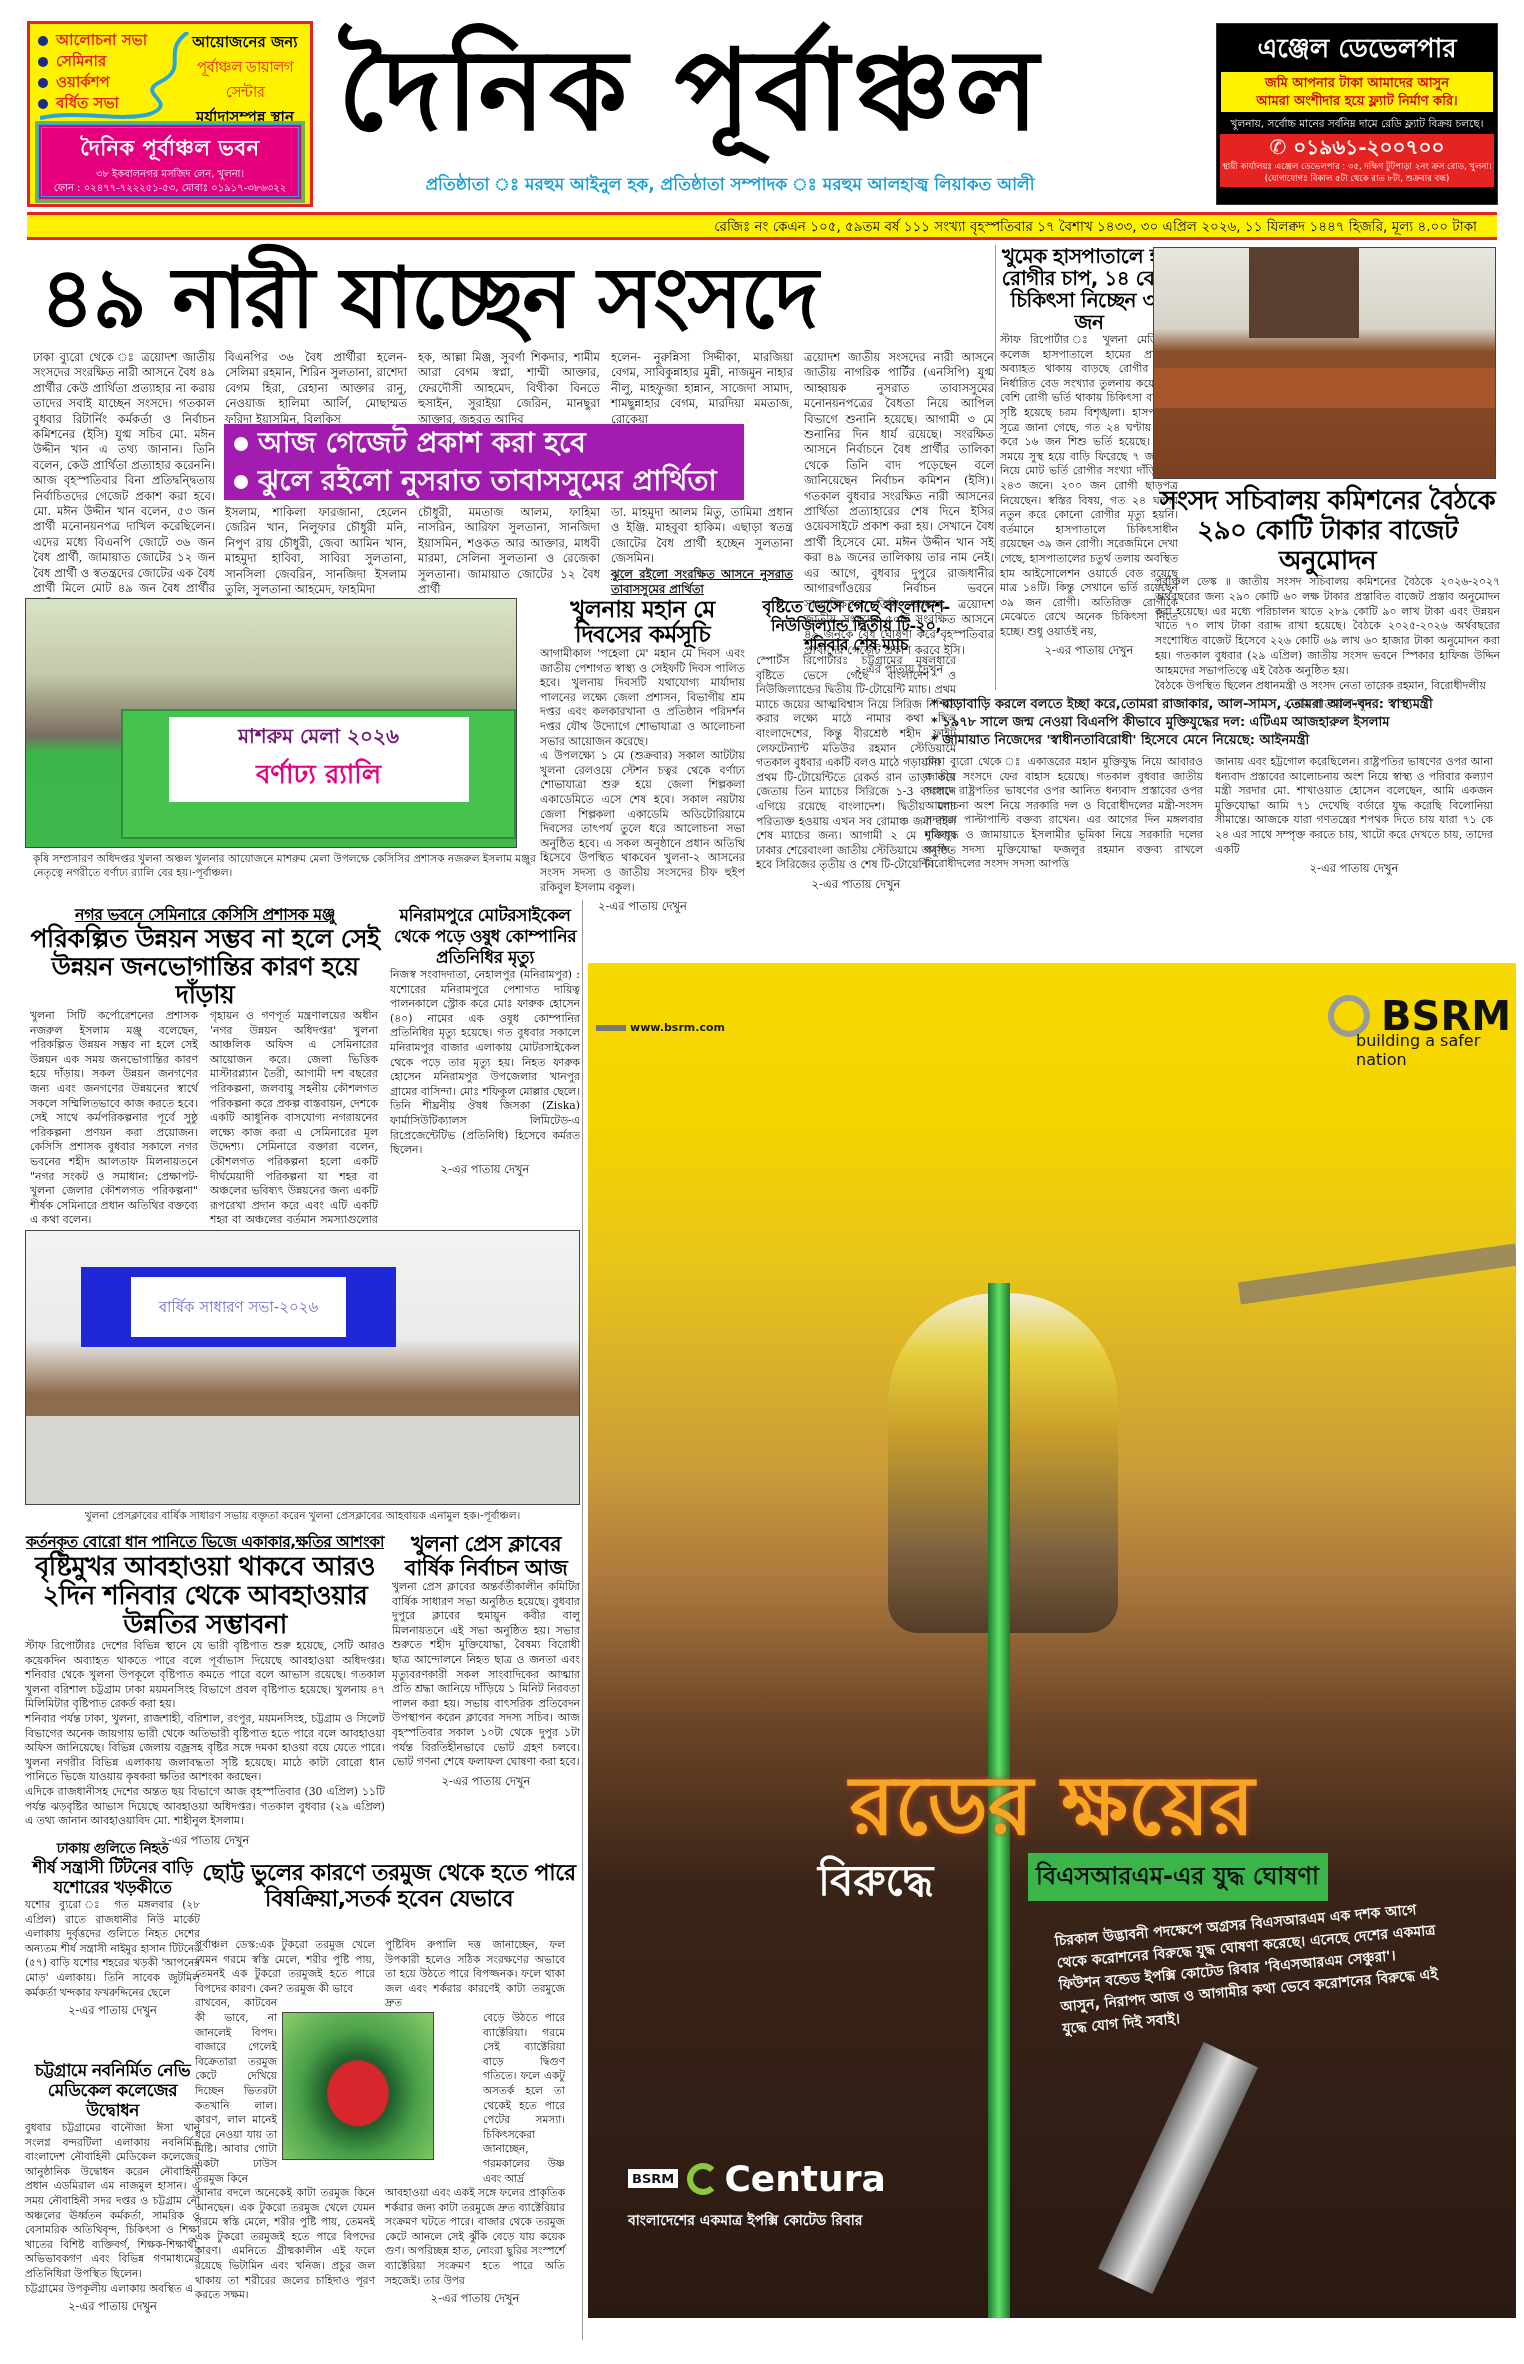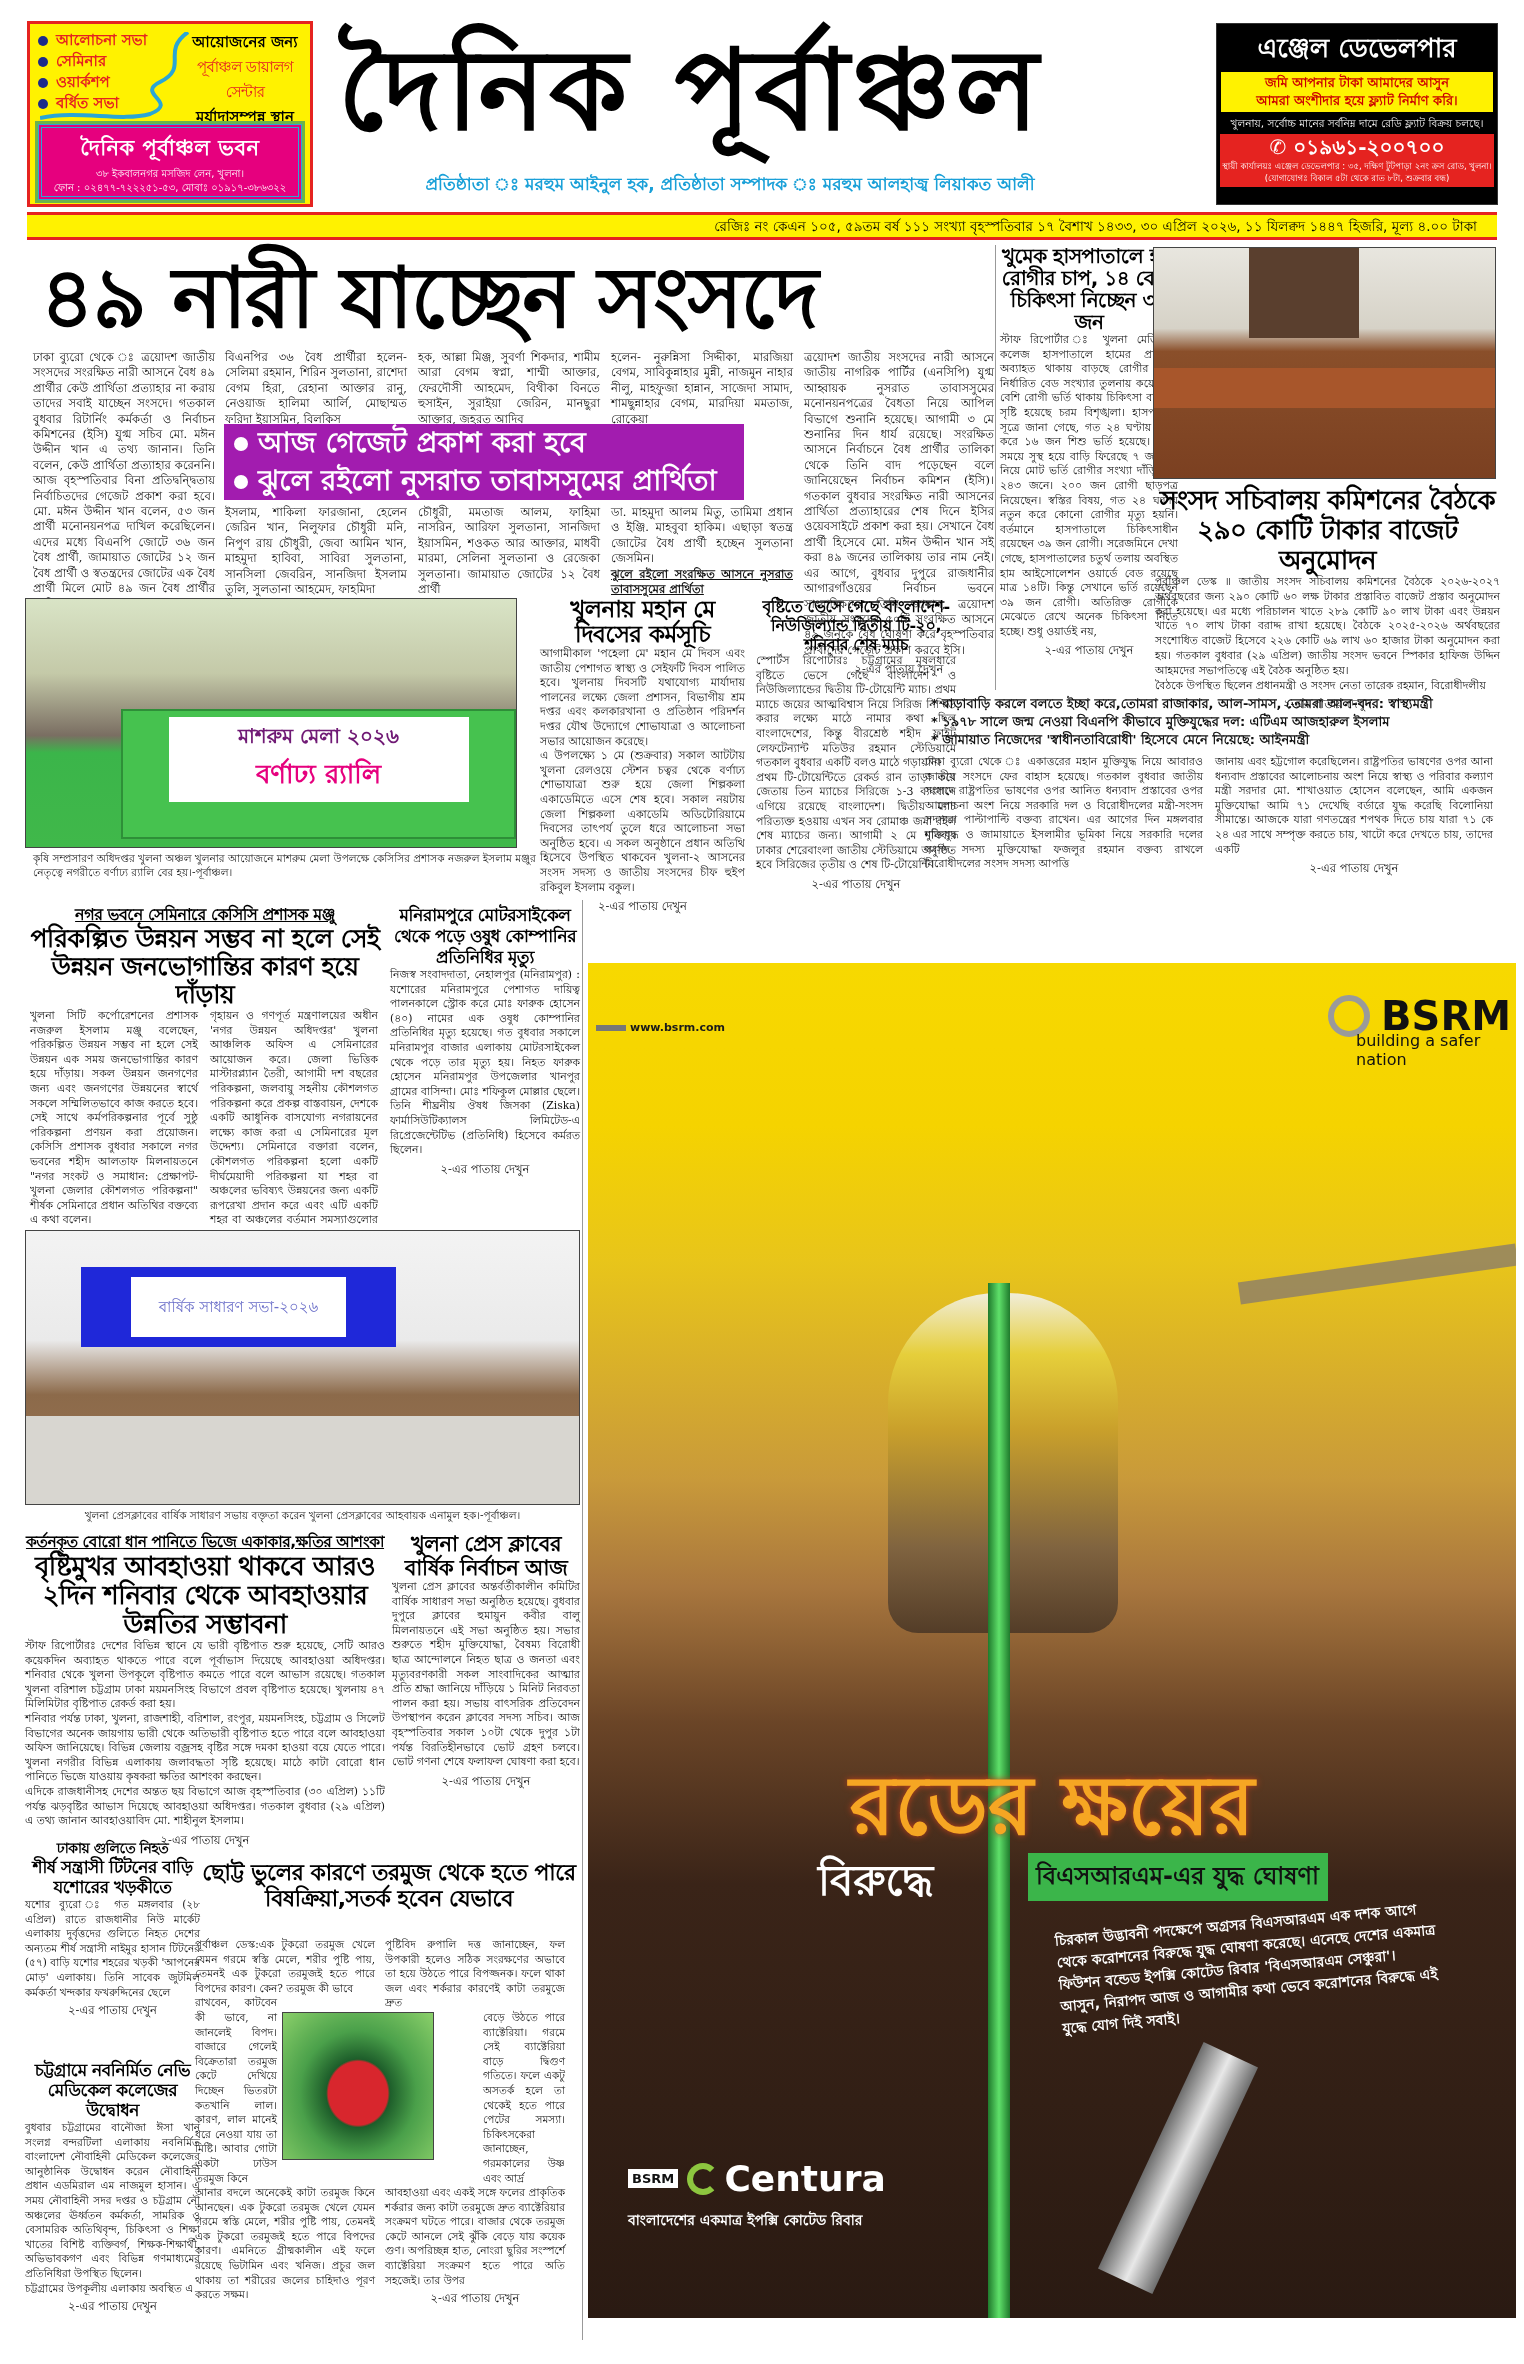--- a/index.html
+++ b/index.html
@@ -198,21 +198,21 @@
   </div>
   <div style="position:absolute;left:0;top:185px;width:555px;height:90px;background:#d8d6d0"></div>
 </div>
 <div class="abs caption" style="left:25px;top:1508px;width:555px;text-align:center">খুলনা প্রেসক্লাবের বার্ষিক সাধারণ সভায় বক্তৃতা করেন খুলনা প্রেসক্লাবের আহবায়ক এনামুল হক।-পূর্বাঞ্চল।</div>
 
 <div class="abs" style="left:25px;top:1532px;width:360px">
   <div class="hl underline" style="font-size:15.5px;line-height:20px">কর্তনকৃত বোরো ধান পানিতে ভিজে একাকার,ক্ষতির আশংকা</div>
   <div class="hl" style="font-size:26px;line-height:29px">বৃষ্টিমুখর আবহাওয়া থাকবে আরও ২দিন শনিবার থেকে আবহাওয়ার উন্নতির সম্ভাবনা</div>
   <div class="body-text" style="font-size:10.8px;line-height:14.6px">স্টাফ রিপোর্টারঃ দেশের বিভিন্ন স্থানে যে ভারী বৃষ্টিপাত শুরু হয়েছে, সেটি আরও কয়েকদিন অব্যাহত থাকতে পারে বলে পূর্বাভাস দিয়েছে আবহাওয়া অধিদপ্তর। শনিবার থেকে খুলনা উপকূলে বৃষ্টিপাত কমতে পারে বলে আভাস রয়েছে। গতকাল খুলনা বরিশাল চট্টগ্রাম ঢাকা ময়মনসিংহ বিভাগে প্রবল বৃষ্টিপাত হয়েছে। খুলনায় ৪৭ মিলিমিটার বৃষ্টিপাত রেকর্ড করা হয়।</div>
   <div class="body-text" style="font-size:10.8px;line-height:14.6px">শনিবার পর্যন্ত ঢাকা, খুলনা, রাজশাহী, বরিশাল, রংপুর, ময়মনসিংহ, চট্টগ্রাম ও সিলেট বিভাগের অনেক জায়গায় ভারী থেকে অতিভারী বৃষ্টিপাত হতে পারে বলে আবহাওয়া অফিস জানিয়েছে। বিভিন্ন জেলায় বজ্রসহ বৃষ্টির সঙ্গে দমকা হাওয়া বয়ে যেতে পারে। খুলনা নগরীর বিভিন্ন এলাকায় জলাবদ্ধতা সৃষ্টি হয়েছে। মাঠে কাটা বোরো ধান পানিতে ভিজে যাওয়ায় কৃষকরা ক্ষতির আশংকা করছেন।</div>
-  <div class="body-text" style="font-size:10.8px;line-height:14.6px">এদিকে রাজধানীসহ দেশের অন্তত ছয় বিভাগে আজ বৃহস্পতিবার (৩০ এপ্রিল) ১১টি পর্যন্ত ঝড়বৃষ্টির আভাস দিয়েছে আবহাওয়া অধিদপ্তর। গতকাল বুধবার (২৯ এপ্রিল) এ তথ্য জানান আবহাওয়াবিদ মো. শাহীনুল ইসলাম।</div>
+  <div class="body-text" style="font-size:10.8px;line-height:14.6px">এদিকে রাজধানীসহ দেশের অন্তত ছয় বিভাগে আজ বৃহস্পতিবার (30 এপ্রিল) ১১টি পর্যন্ত ঝড়বৃষ্টির আভাস দিয়েছে আবহাওয়া অধিদপ্তর। গতকাল বুধবার (২৯ এপ্রিল) এ তথ্য জানান আবহাওয়াবিদ মো. শাহীনুল ইসলাম।</div>
   <div class="see-more">২-এর পাতায় দেখুন</div>
 </div>
 
 <div class="abs" style="left:392px;top:1532px;width:188px">
   <div class="hl" style="font-size:21px;line-height:24px">খুলনা প্রেস ক্লাবের বার্ষিক নির্বাচন আজ</div>
   <div class="body-text" style="font-size:10.8px;line-height:14.6px">খুলনা প্রেস ক্লাবের অন্তর্বর্তীকালীন কমিটির বার্ষিক সাধারণ সভা অনুষ্ঠিত হয়েছে। বুধবার দুপুরে ক্লাবের হুমায়ুন কবীর বালু মিলনায়তনে এই সভা অনুষ্ঠিত হয়। সভার শুরুতে শহীদ মুক্তিযোদ্ধা, বৈষম্য বিরোধী ছাত্র আন্দোলনে নিহত ছাত্র ও জনতা এবং মৃত্যুবরণকারী সকল সাংবাদিকের আত্মার প্রতি শ্রদ্ধা জানিয়ে দাঁড়িয়ে ১ মিনিট নিরবতা পালন করা হয়। সভায় বাৎসরিক প্রতিবেদন উপস্থাপন করেন ক্লাবের সদস্য সচিব। আজ বৃহস্পতিবার সকাল ১০টা থেকে দুপুর ১টা পর্যন্ত বিরতিহীনভাবে ভোট গ্রহণ চলবে। ভোট গণনা শেষে ফলাফল ঘোষণা করা হবে।</div>
   <div class="see-more">২-এর পাতায় দেখুন</div>
 </div>
 
 <div class="abs" style="left:25px;top:1840px;width:175px">

